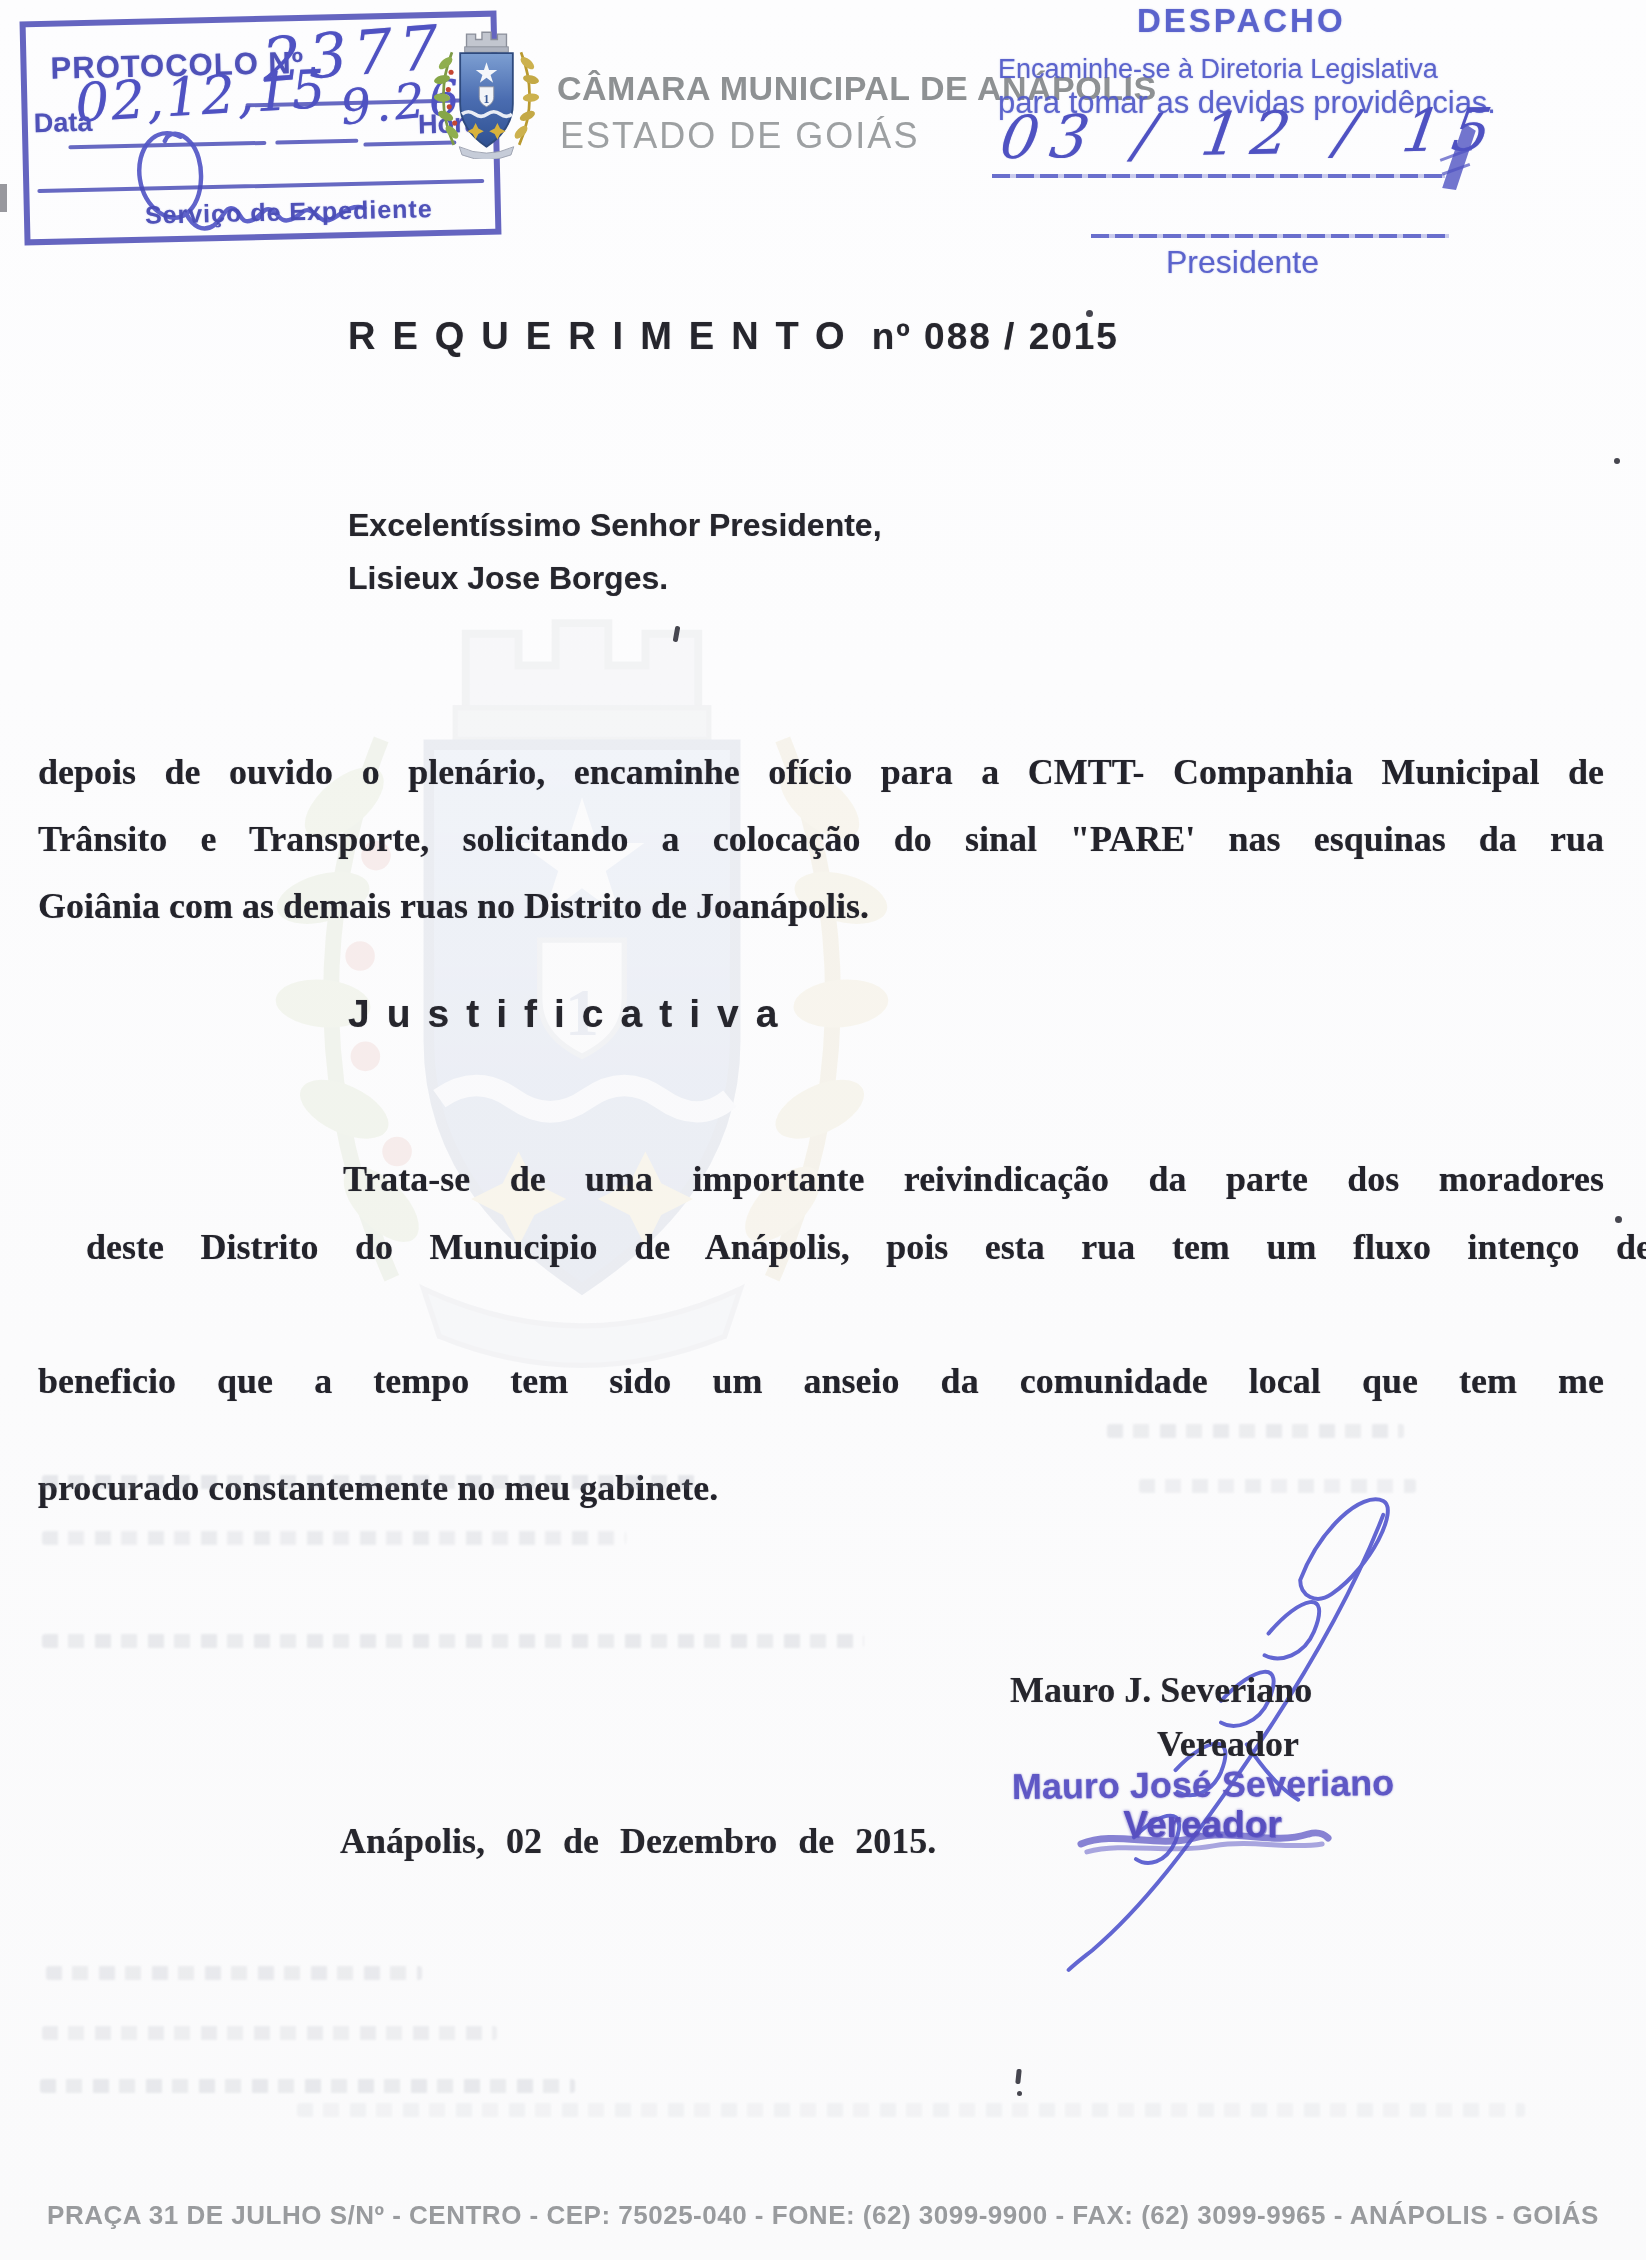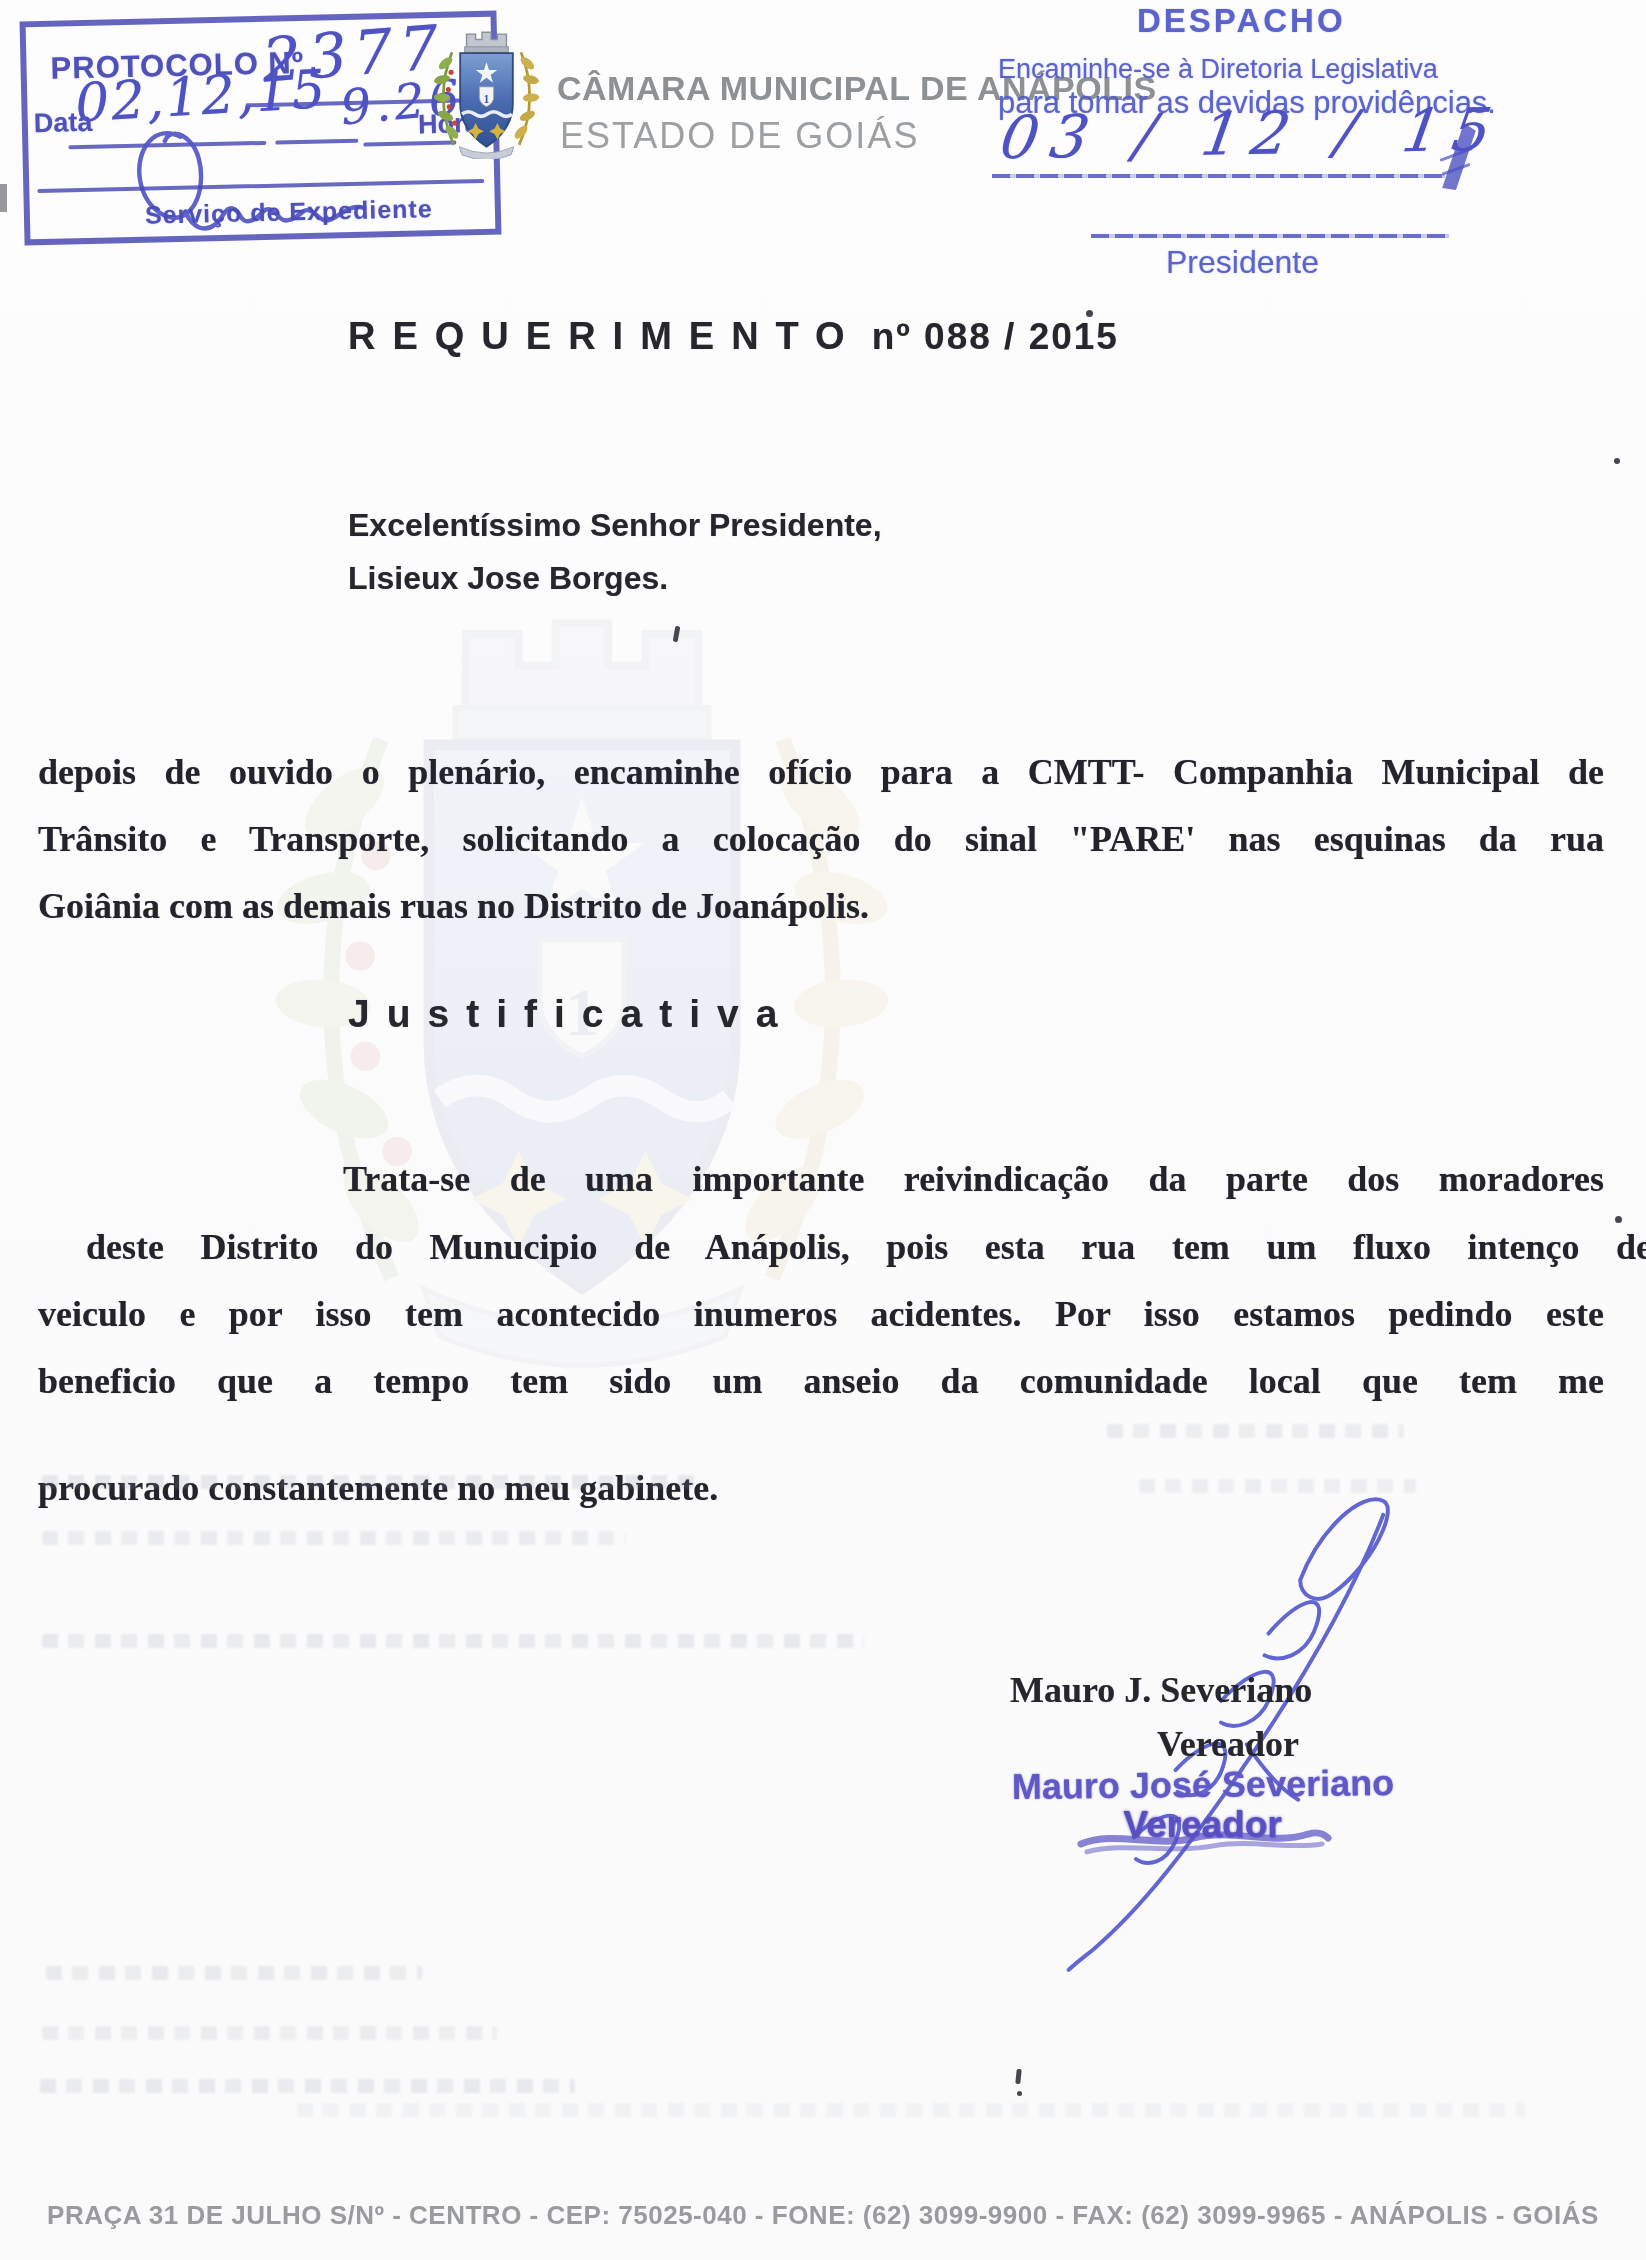--- a/index.html
+++ b/index.html
@@ -130,21 +130,20 @@
   <div class="abs sansb ink" style="left:348px;top:560px;font-size:32px;">Lisieux Jose Borges.</div>
 
   <div class="bodyline just" style="left:38px;top:739px;width:1566px;">depois de ouvido o plenário, encaminhe ofício para a CMTT- Companhia Municipal de</div>
   <div class="bodyline just" style="left:38px;top:806px;width:1566px;">Trânsito e Transporte, solicitando a colocação do sinal "PARE'  nas esquinas da rua</div>
   <div class="bodyline" style="left:38px;top:873px;width:1566px;">Goiânia com as demais ruas no Distrito de Joanápolis.</div>
 
   <div class="abs sansb ink" style="left:348px;top:992px;font-size:39px;letter-spacing:17px;">Justificativa</div>
 
   <div class="bodyline just" style="left:343px;top:1146px;width:1261px;">Trata-se de uma importante reivindicação da parte dos moradores</div>
   <div class="bodyline just" style="left:38px;top:1214px;width:1566px;margin-left:48px;">deste Distrito do Munucipio de Anápolis, pois esta rua tem um fluxo intenço de</div>
-  <div class="bodyline just" style="left:38px;top:1281px;width:1566px;">veiculo e por isso tem acontecido inumeros acidentes. Por isso estamos pedindo este</div>
   <div class="bodyline just" style="left:38px;top:1348px;width:1566px;">beneficio que a tempo tem sido um anseio da comunidade local que tem me</div>
   <div class="bodyline" style="left:38px;top:1455px;width:1566px;">procurado constantemente no meu gabinete.</div>
 
   <div class="ghost" style="left:42px;top:1475px;width:653px;opacity:.18;"></div>
   <div class="ghost" style="left:42px;top:1531px;width:584px;opacity:.14;"></div>
   <div class="ghost" style="left:42px;top:1634px;width:822px;opacity:.16;"></div>
   <div class="ghost" style="left:1107px;top:1424px;width:297px;opacity:.15;"></div>
   <div class="ghost" style="left:1139px;top:1479px;width:277px;opacity:.12;"></div>
   <div class="ghost" style="left:46px;top:1966px;width:376px;opacity:.15;"></div>
   <div class="ghost" style="left:42px;top:2026px;width:455px;opacity:.13;"></div>
@@ -167,20 +166,21 @@
   <div class="abs serifb ink" style="left:1010px;top:1723px;width:436px;text-align:center;font-size:36px;">Vereador</div>
   <div class="abs sansb" style="left:980px;top:1764px;width:446px;text-align:center;font-size:36px;color:#5f58c5;
               text-shadow:0 0 2px rgba(95,88,197,.8);transform:rotate(-.6deg);">Mauro José Severiano</div>
   <div class="abs sansb" style="left:1069px;top:1804px;width:267px;text-align:center;font-size:37px;color:#584fc0;
               text-shadow:0 0 3px rgba(88,79,192,.9), 1px 1px 0 rgba(88,79,192,.5);">Vereador</div>
   <svg class="abs" style="left:1075px;top:1818px;" width="259" height="44" viewBox="0 0 262 44">
     <path d="M6,26 C40,12 80,30 120,20 C160,10 200,28 236,16 C246,13 252,16 256,20" fill="none" stroke="#564fc2" stroke-width="7" stroke-linecap="round" opacity=".7"></path>
     <path d="M12,34 C50,24 96,36 140,28 C180,21 216,32 250,26" fill="none" stroke="#564fc2" stroke-width="5" stroke-linecap="round" opacity=".5"></path>
   </svg>
 
+  <div class="abs serifb ink" style="left:340px;top:1820px;font-size:36px;word-spacing:12px;">Anápolis, 02 de Dezembro de 2015.</div>
 
   <div class="abs sansb" style="left:0;top:2200px;width:1646px;text-align:center;font-size:26px;color:#999b9e;letter-spacing:0.5px;">PRAÇA 31 DE JULHO S/Nº - CENTRO - CEP: 75025-040 - FONE: (62) 3099-9900 - FAX: (62) 3099-9965 - ANÁPOLIS - GOIÁS</div>
 
   <div class="speck" style="left:1086px;top:310px;width:7px;height:7px;"></div>
   <div class="speck" style="left:1614px;top:458px;width:6px;height:6px;"></div>
   <div class="speck" style="left:1615px;top:1216px;width:7px;height:7px;"></div>
   <div class="speck" style="left:674px;top:626px;width:5px;height:16px;border-radius:2px;transform:rotate(10deg);"></div>
   <div class="speck" style="left:1016px;top:2069px;width:5px;height:15px;border-radius:2px;transform:rotate(6deg);"></div>
   <div class="speck" style="left:1017px;top:2091px;width:5px;height:5px;"></div>
   <div class="speck" style="left:0;top:184px;width:7px;height:28px;border-radius:0;opacity:.55;"></div>

